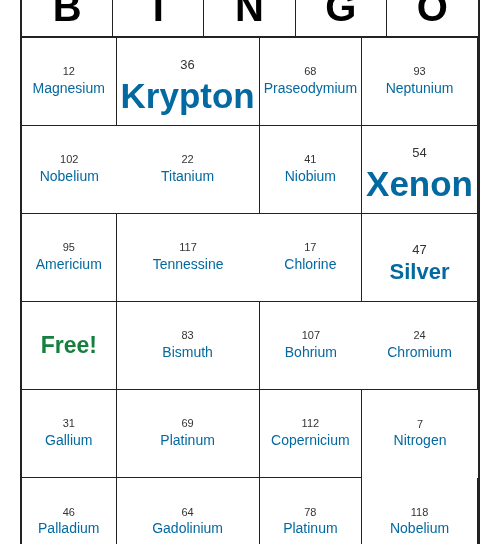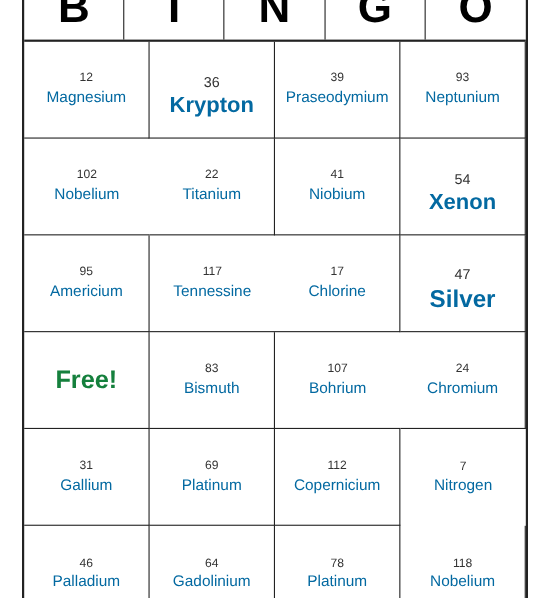--- a/index.html
+++ b/index.html
@@ -58,21 +58,21 @@
       font-size: 14px;
       color: #0369a1;
       line-height: 1.3;
       font-weight: normal;
     }
     .cell-large .cell-number {
       font-size: 13px;
       margin-top: 14px;
     }
     .cell-large .cell-name {
-      font-size: 20px;
+      font-size: 35px;
       font-weight: bold;
     }
     .cell-free {
       font-size: 23px;
       font-weight: bold;
       color: #15803d;
     }
     .cell-bold-name .cell-name {
       font-size: 22px;
       font-weight: bold;
@@ -92,21 +92,21 @@
   <div class="bingo-grid">
   <div class="cell">
         <span class="cell-number">12</span>
         <span class="cell-name">Magnesium</span>
       </div>
       <div class="cell cell-large">
         <span class="cell-number">36</span>
         <span class="cell-name">Krypton</span>
       </div>
       <div class="cell">
-        <span class="cell-number">39</span>
+        <span class="cell-number">68</span>
         <span class="cell-name">Praseodymium</span>
       </div>
       <div class="cell">
         <span class="cell-number">93</span>
         <span class="cell-name">Neptunium</span>
       </div>
       <div class="cell">
         <span class="cell-number">102</span>
         <span class="cell-name">Nobelium</span>
       </div>

